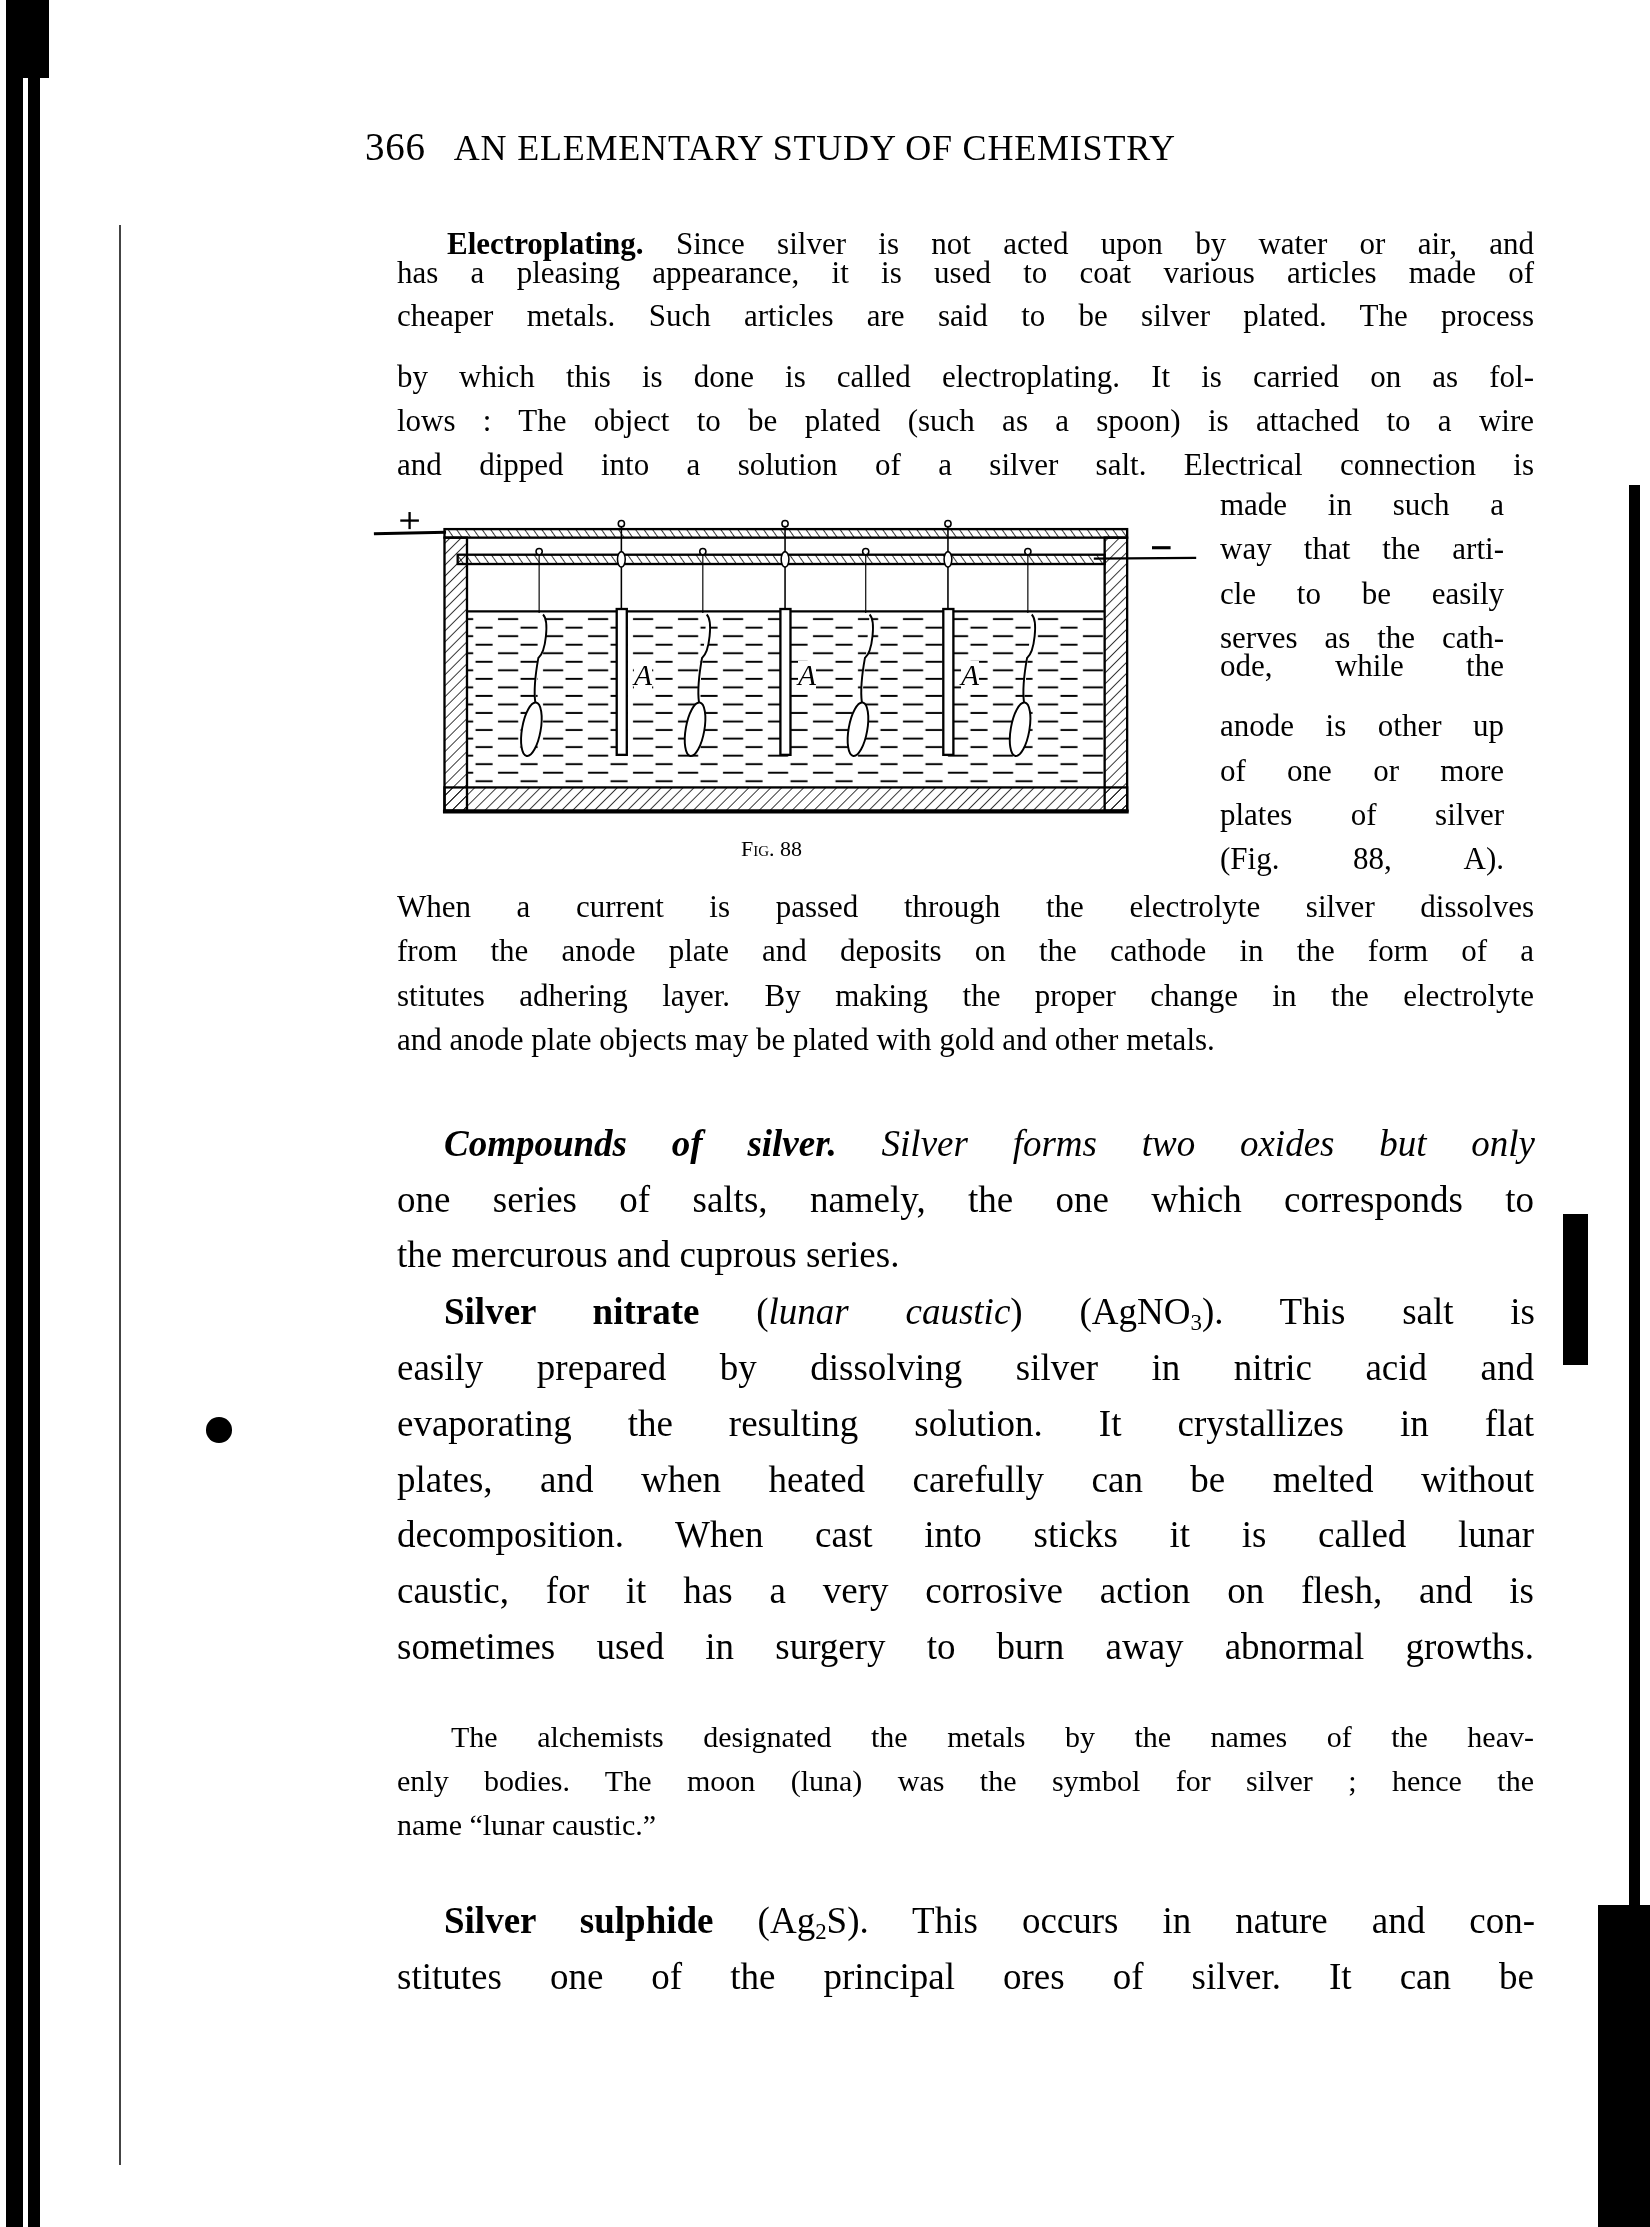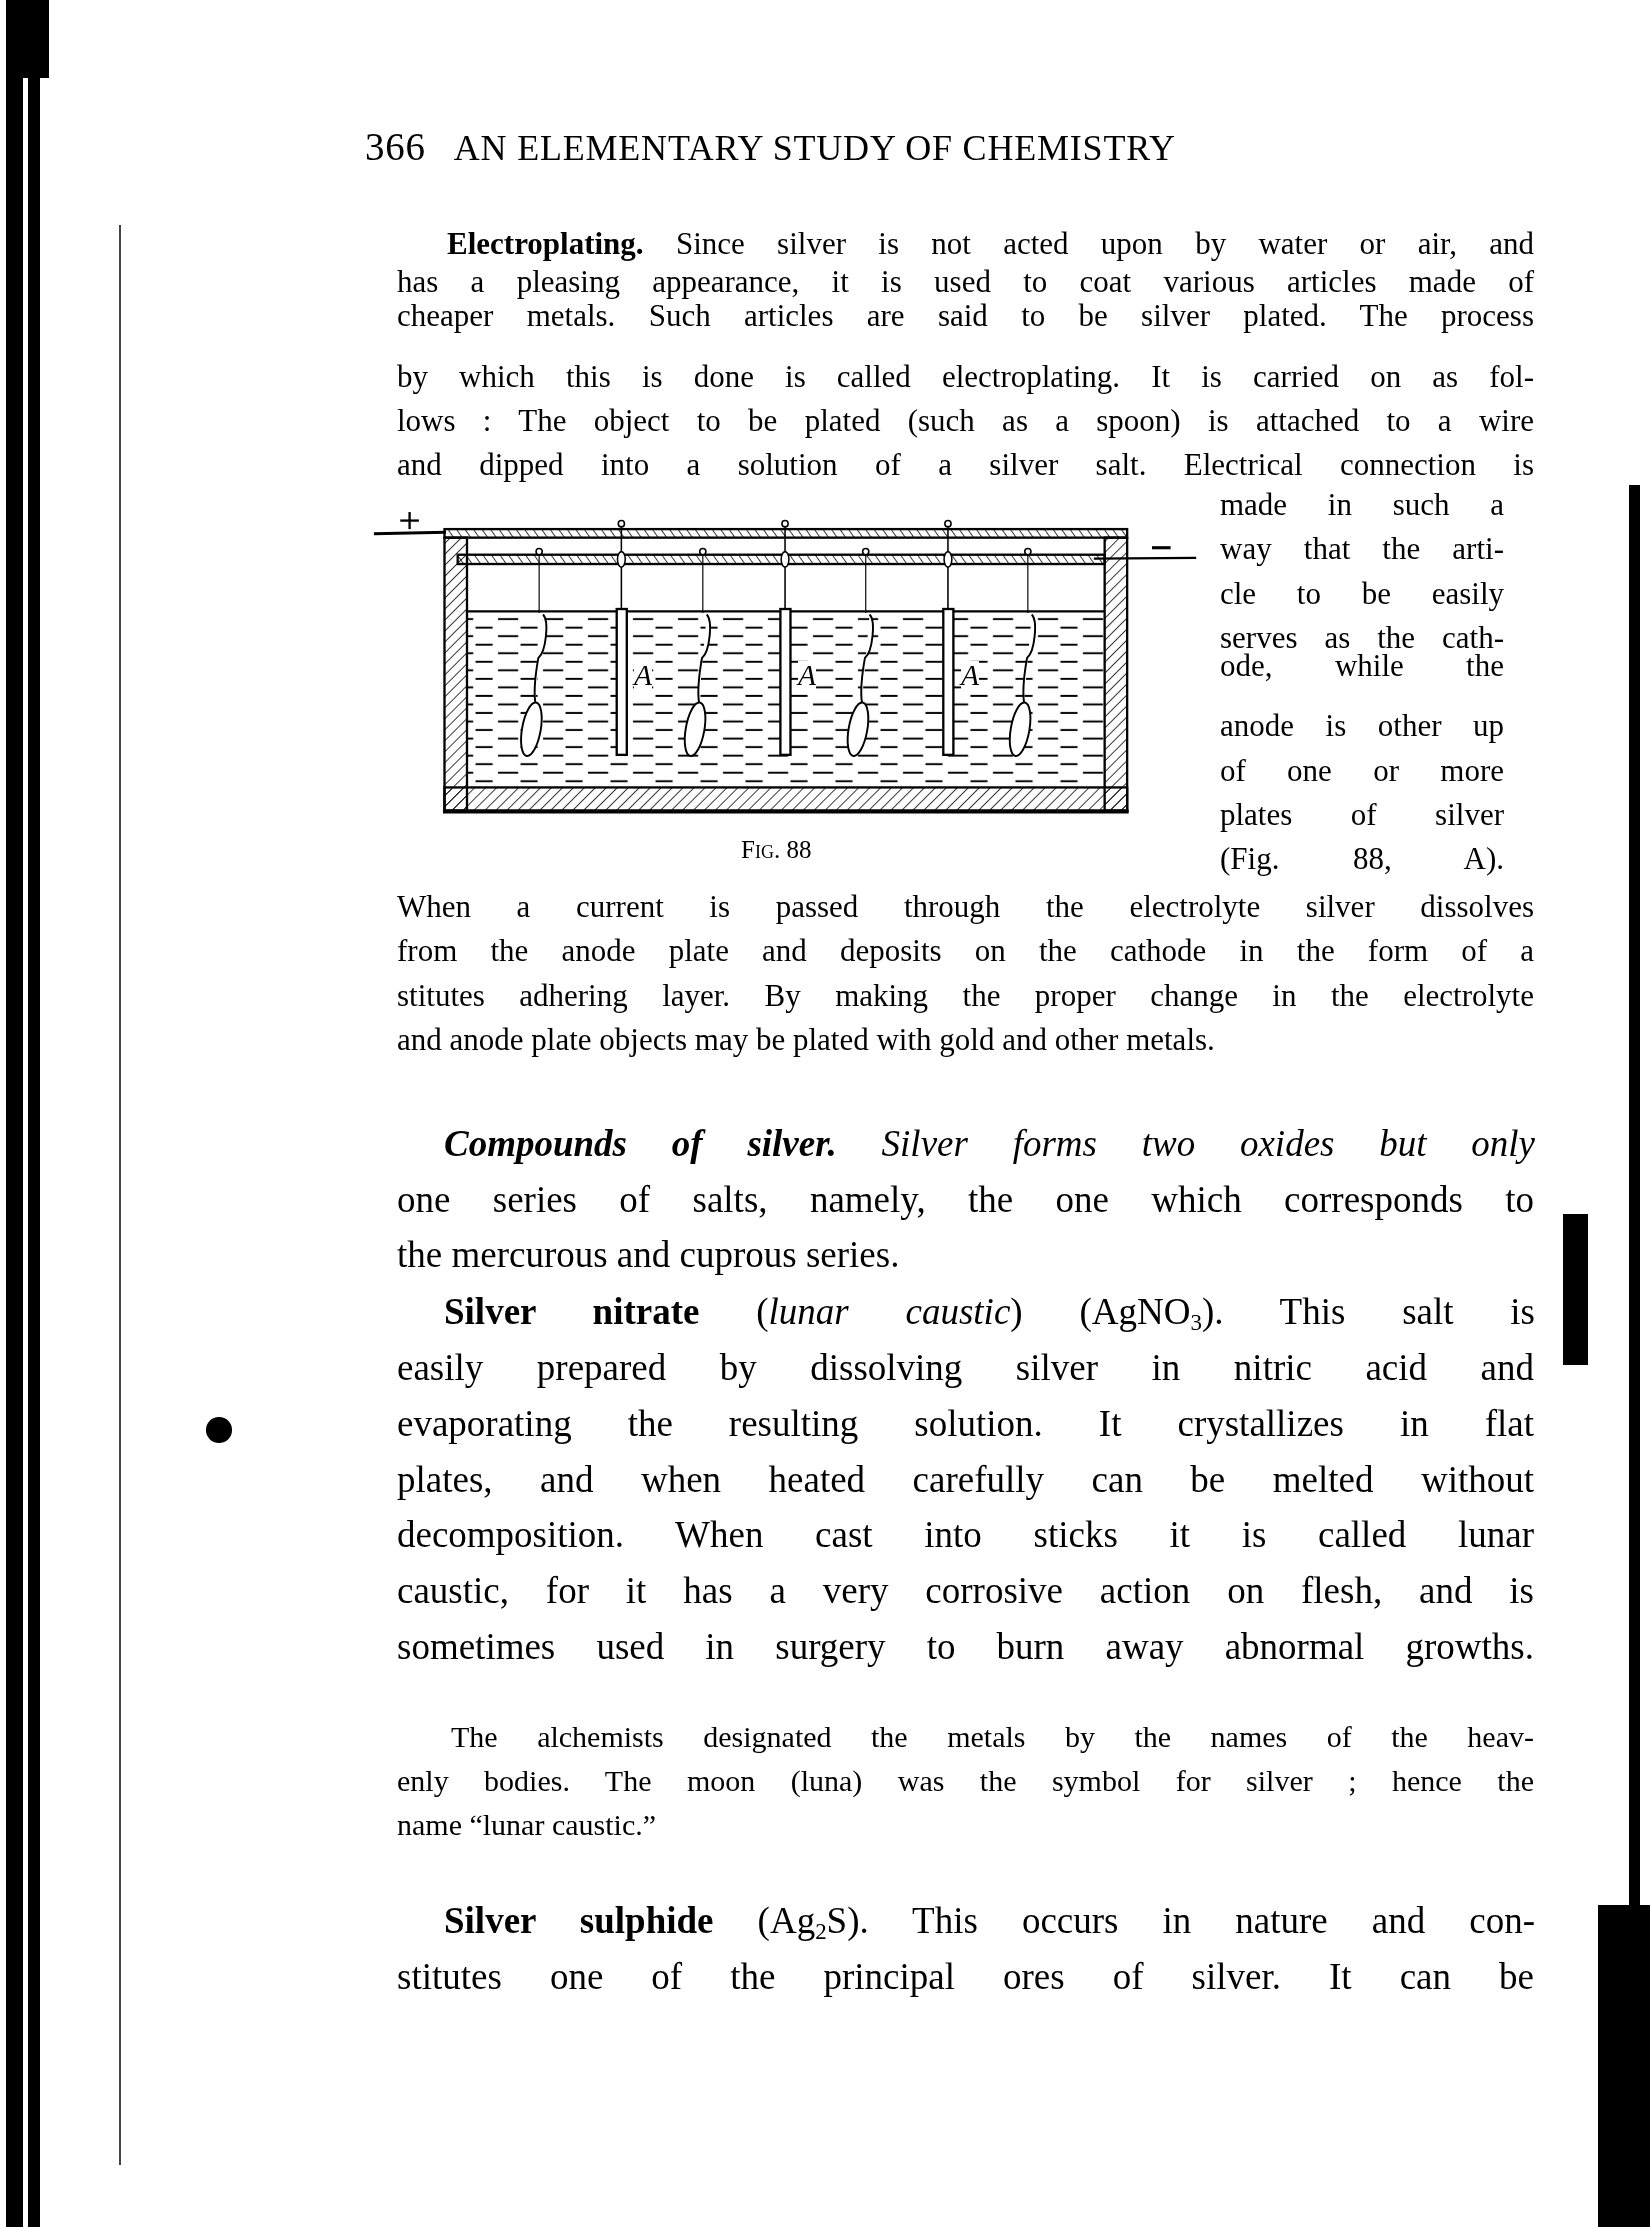--- a/index.html
+++ b/index.html
@@ -26,21 +26,21 @@
   .note { font-size: 30px; line-height: 44px; }
   .bold { font-weight: bold; }
   .it { font-style: italic; }
   sub { font-size: 0.62em; vertical-align: -0.25em; line-height: 0; }
 
   .sideline {
     position: absolute; left: 1220px; width: 284px; font-size: 31px;
     white-space: nowrap; text-align: justify; text-align-last: justify;
   }
   .figcap {
-    left: 741px; top: 836px; font-size: 25px; white-space: nowrap;
+    left: 741px; top: 836px; font-size: 22px; white-space: nowrap;
     font-variant: small-caps;
   }
 </style>
 </head>
 <body>
 
 <div class="edge" style="left:6.2px;top:0;width:17px;height:2227px;"></div>
 <div class="edge" style="left:28px;top:47px;width:12.4px;height:2181px;"></div>
 <div class="edge" style="left:6.2px;top:0;width:43px;height:78px;"></div>
 <div class="edge" style="left:119px;top:225px;width:1.6px;height:1940px;background:#444;"></div>
@@ -51,21 +51,21 @@
 
 <div class="abs header">
   <span class="pnum">366</span>
   <span>AN ELEMENTARY STUDY OF CHEMISTRY</span>
 </div>
 
 <div>
   <div class="line p1" style="top:222px;padding-left:50px;width:1087px;">
     <span class="bold">Electroplating.</span><span> Since silver is not acted upon by water or air, and</span>
   </div>
-  <div class="line p1" style="top:260px;">has a pleasing appearance, it is used to coat various articles made of</div>
+  <div class="line p1" style="top:251px;">has a pleasing appearance, it is used to coat various articles made of</div>
   <div class="line p1" style="top:294px;">cheaper metals. Such articles are said to be silver plated. The process</div>
   <div class="line p1" style="top:355px;">by which this is done is called electroplating. It is carried on as fol-</div>
   <div class="line p1" style="top:399px;">lows : The object to be plated (such as a spoon) is attached to a wire</div>
   <div class="line p1" style="top:443px;">and dipped into a solution of a silver salt. Electrical connection is</div>
 
   <div class="sideline" style="top:487px;">made in such a</div>
   <div class="sideline" style="top:531px;">way that the arti-</div>
   <div class="sideline" style="top:576px;">cle to be easily</div>
   <div class="sideline" style="top:620px;">serves as the cath-</div>
   <div class="sideline" style="top:648px;">ode, while the</div>

